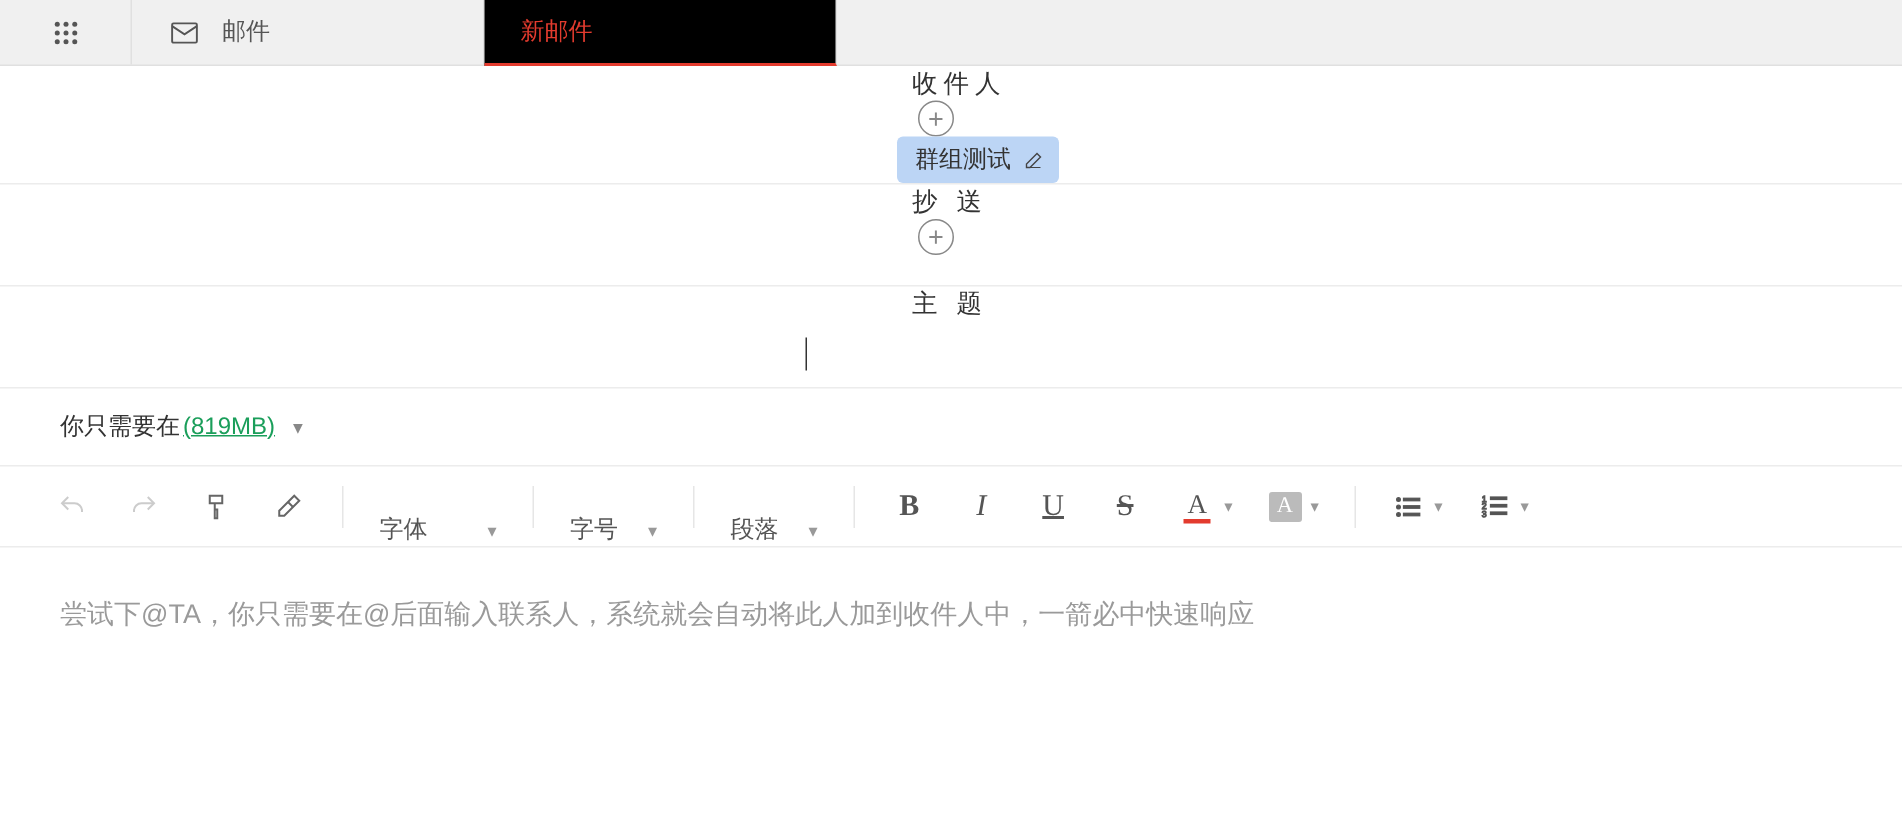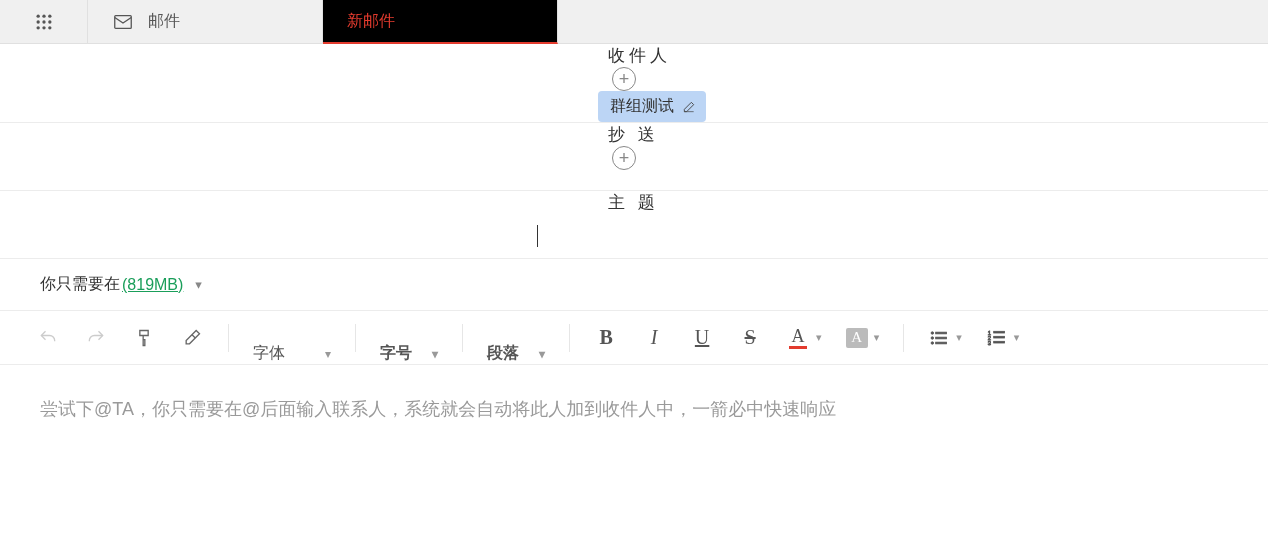--- a/index.html
+++ b/index.html
@@ -146,21 +146,21 @@
   }
   .tb-btn.disabled { color: #ccc; cursor: default; }
   .tb-btn svg { width: 20px; height: 20px; stroke: currentColor; fill: none; stroke-width: 1.6; }
 
   .tb-select {
     display: flex; align-items: center; gap: 40px;
     color: #555; font-size: 16px;
     cursor: pointer;
     margin-top: 32px;
   }
-  .tb-select.narrow { gap: 20px; font-weight: bold; }
+  .tb-select.narrow { gap: 20px; }
   .tb-select .chev { color: #999; font-size: 12px; }
 
   .fmt { font-size: 20px; font-family: "Times New Roman", serif; width: 24px; text-align: center; cursor: pointer; color:#555;}
   .fmt.b { font-weight: bold; }
   .fmt.i { font-style: italic; }
   .fmt.u { text-decoration: underline; }
   .fmt.s { text-decoration: line-through; }
 
   .font-color {
     width: 24px; display:flex; flex-direction:column; align-items:center; cursor:pointer;

